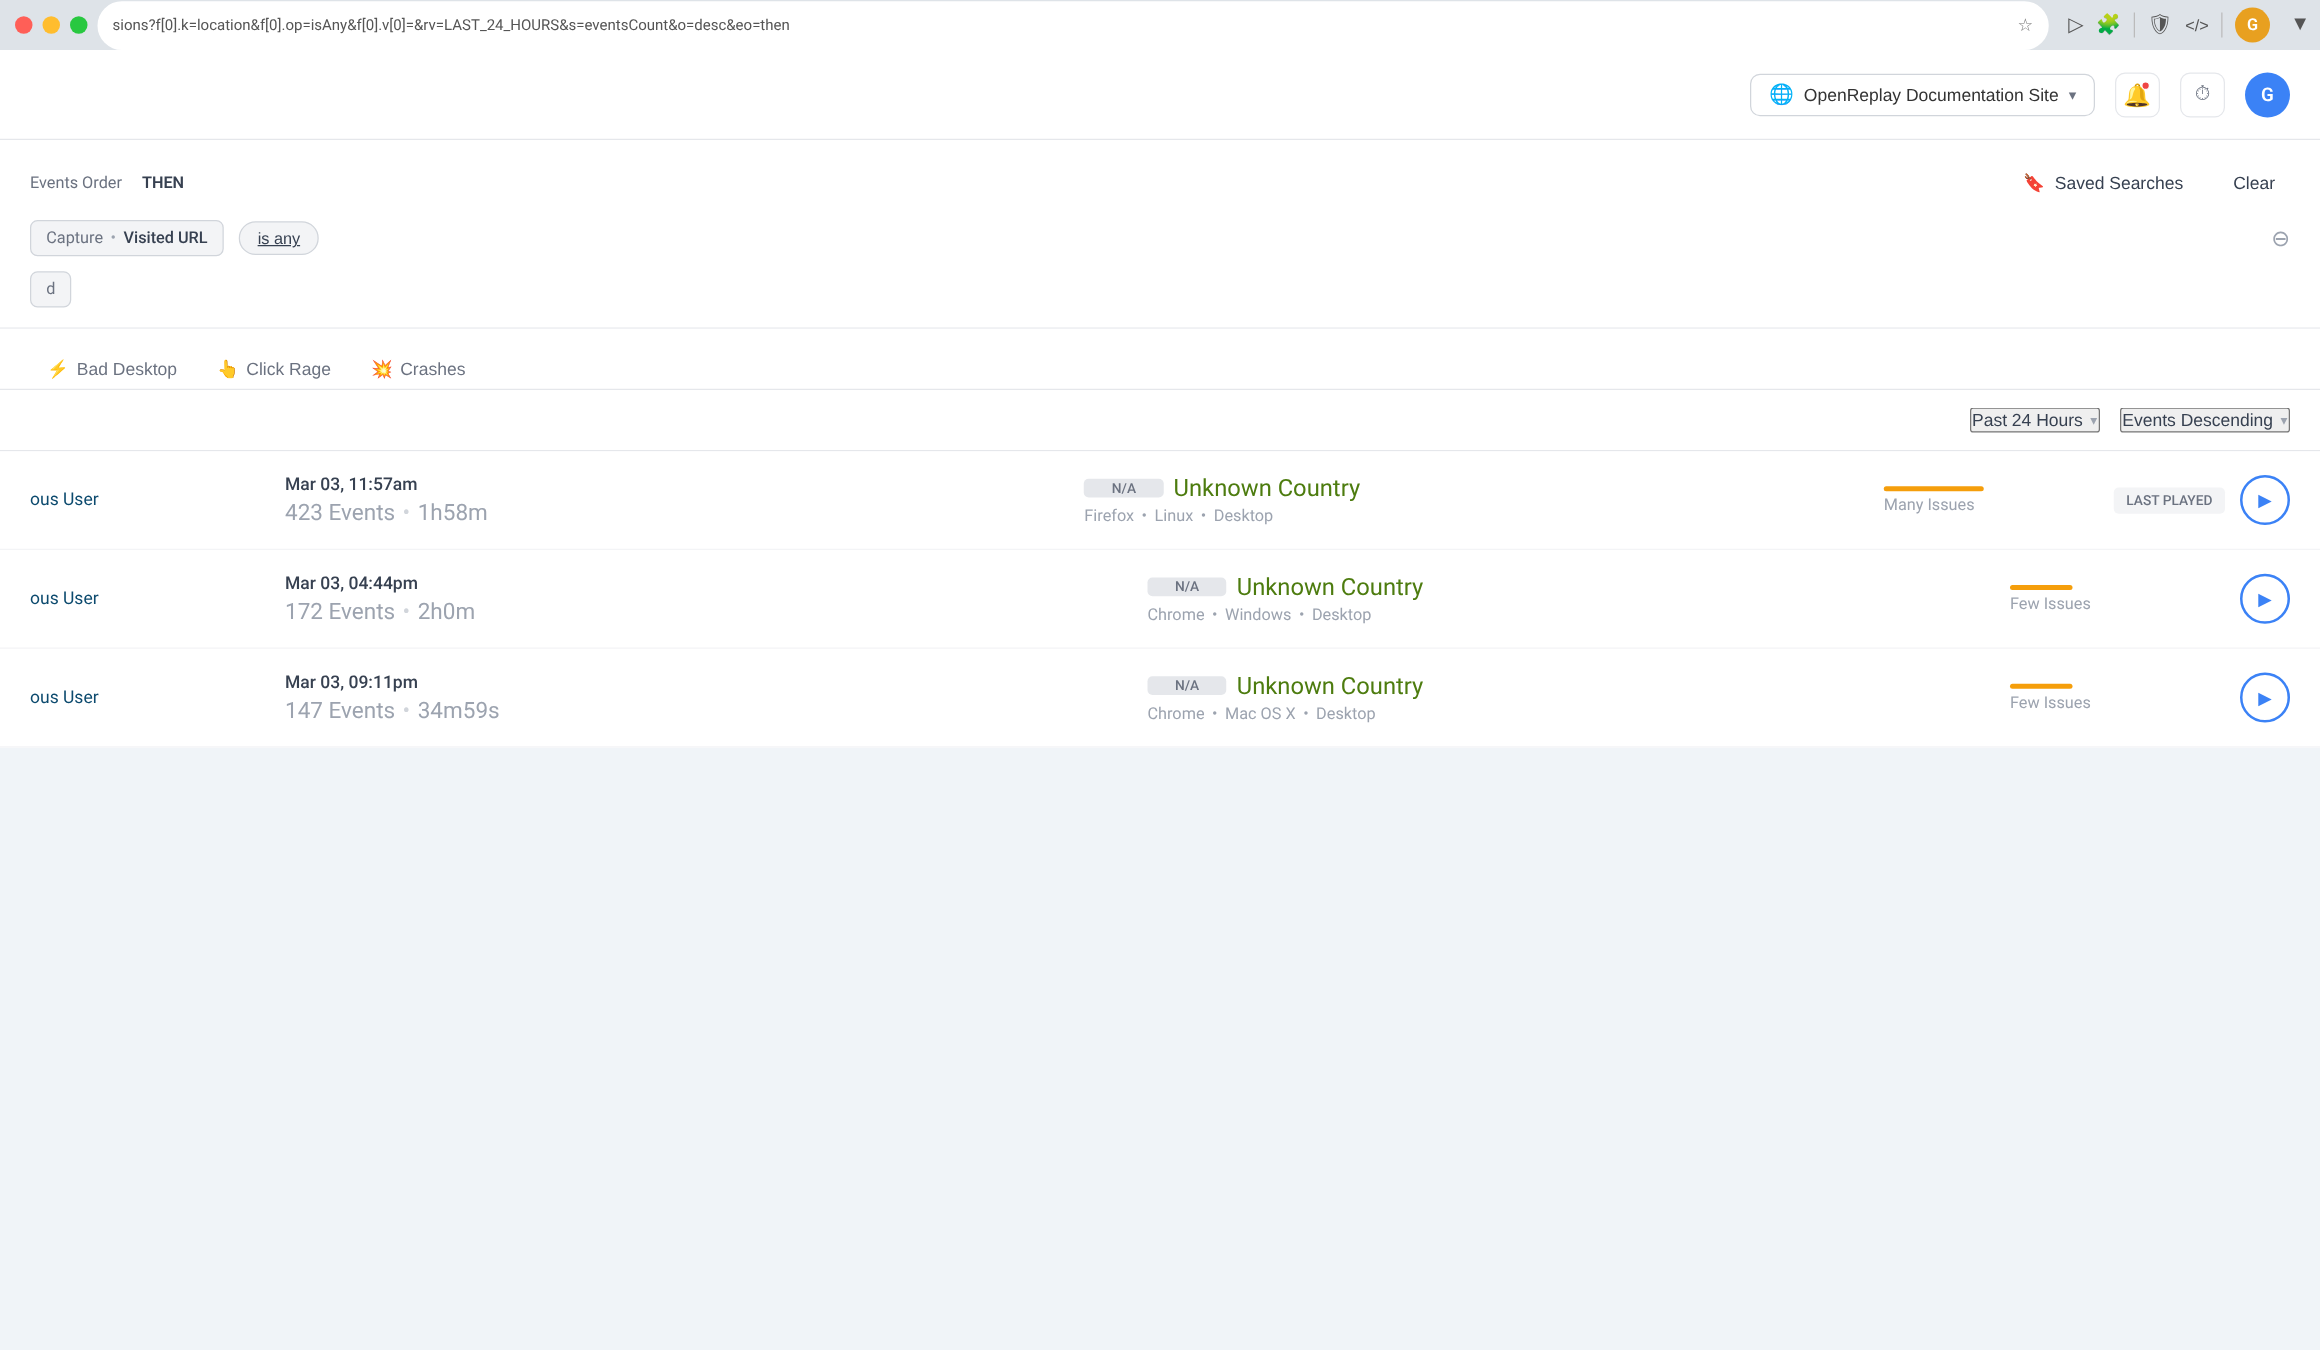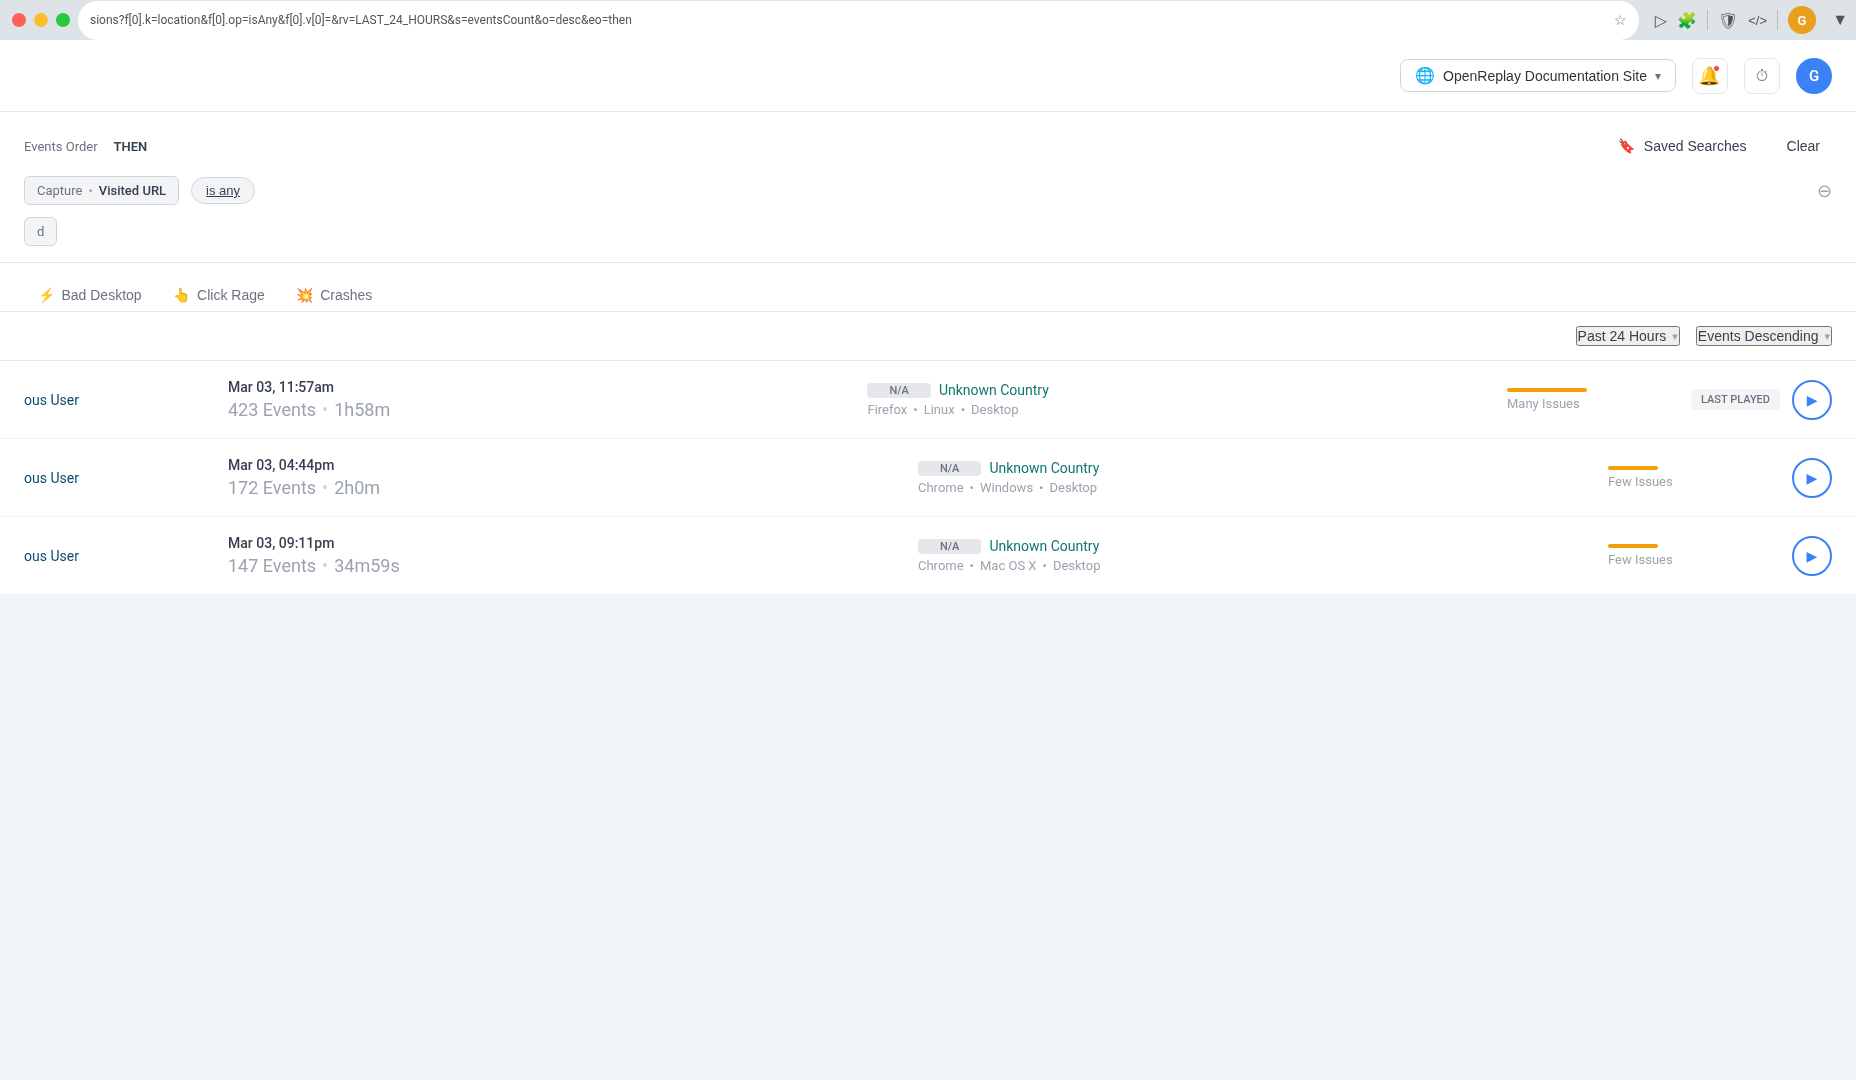--- a/index.html
+++ b/index.html
@@ -403,22 +403,22 @@
     }
     .country-badge {
       background: #e5e7eb;
       color: #6b7280;
       font-size: 11px;
       padding: 1px 22px;
       border-radius: 4px;
       font-weight: 500;
     }
     .country-name {
-      font-size: 14px;
-      color: #0f766e;
+      font-size: 19px;
+      color: #4d7c0f;
       text-align: right;
     }
     .session-browser {
       font-size: 13px;
       color: #9ca3af;
       display: flex;
       align-items: center;
       gap: 6px;
     }
     .session-issues {

